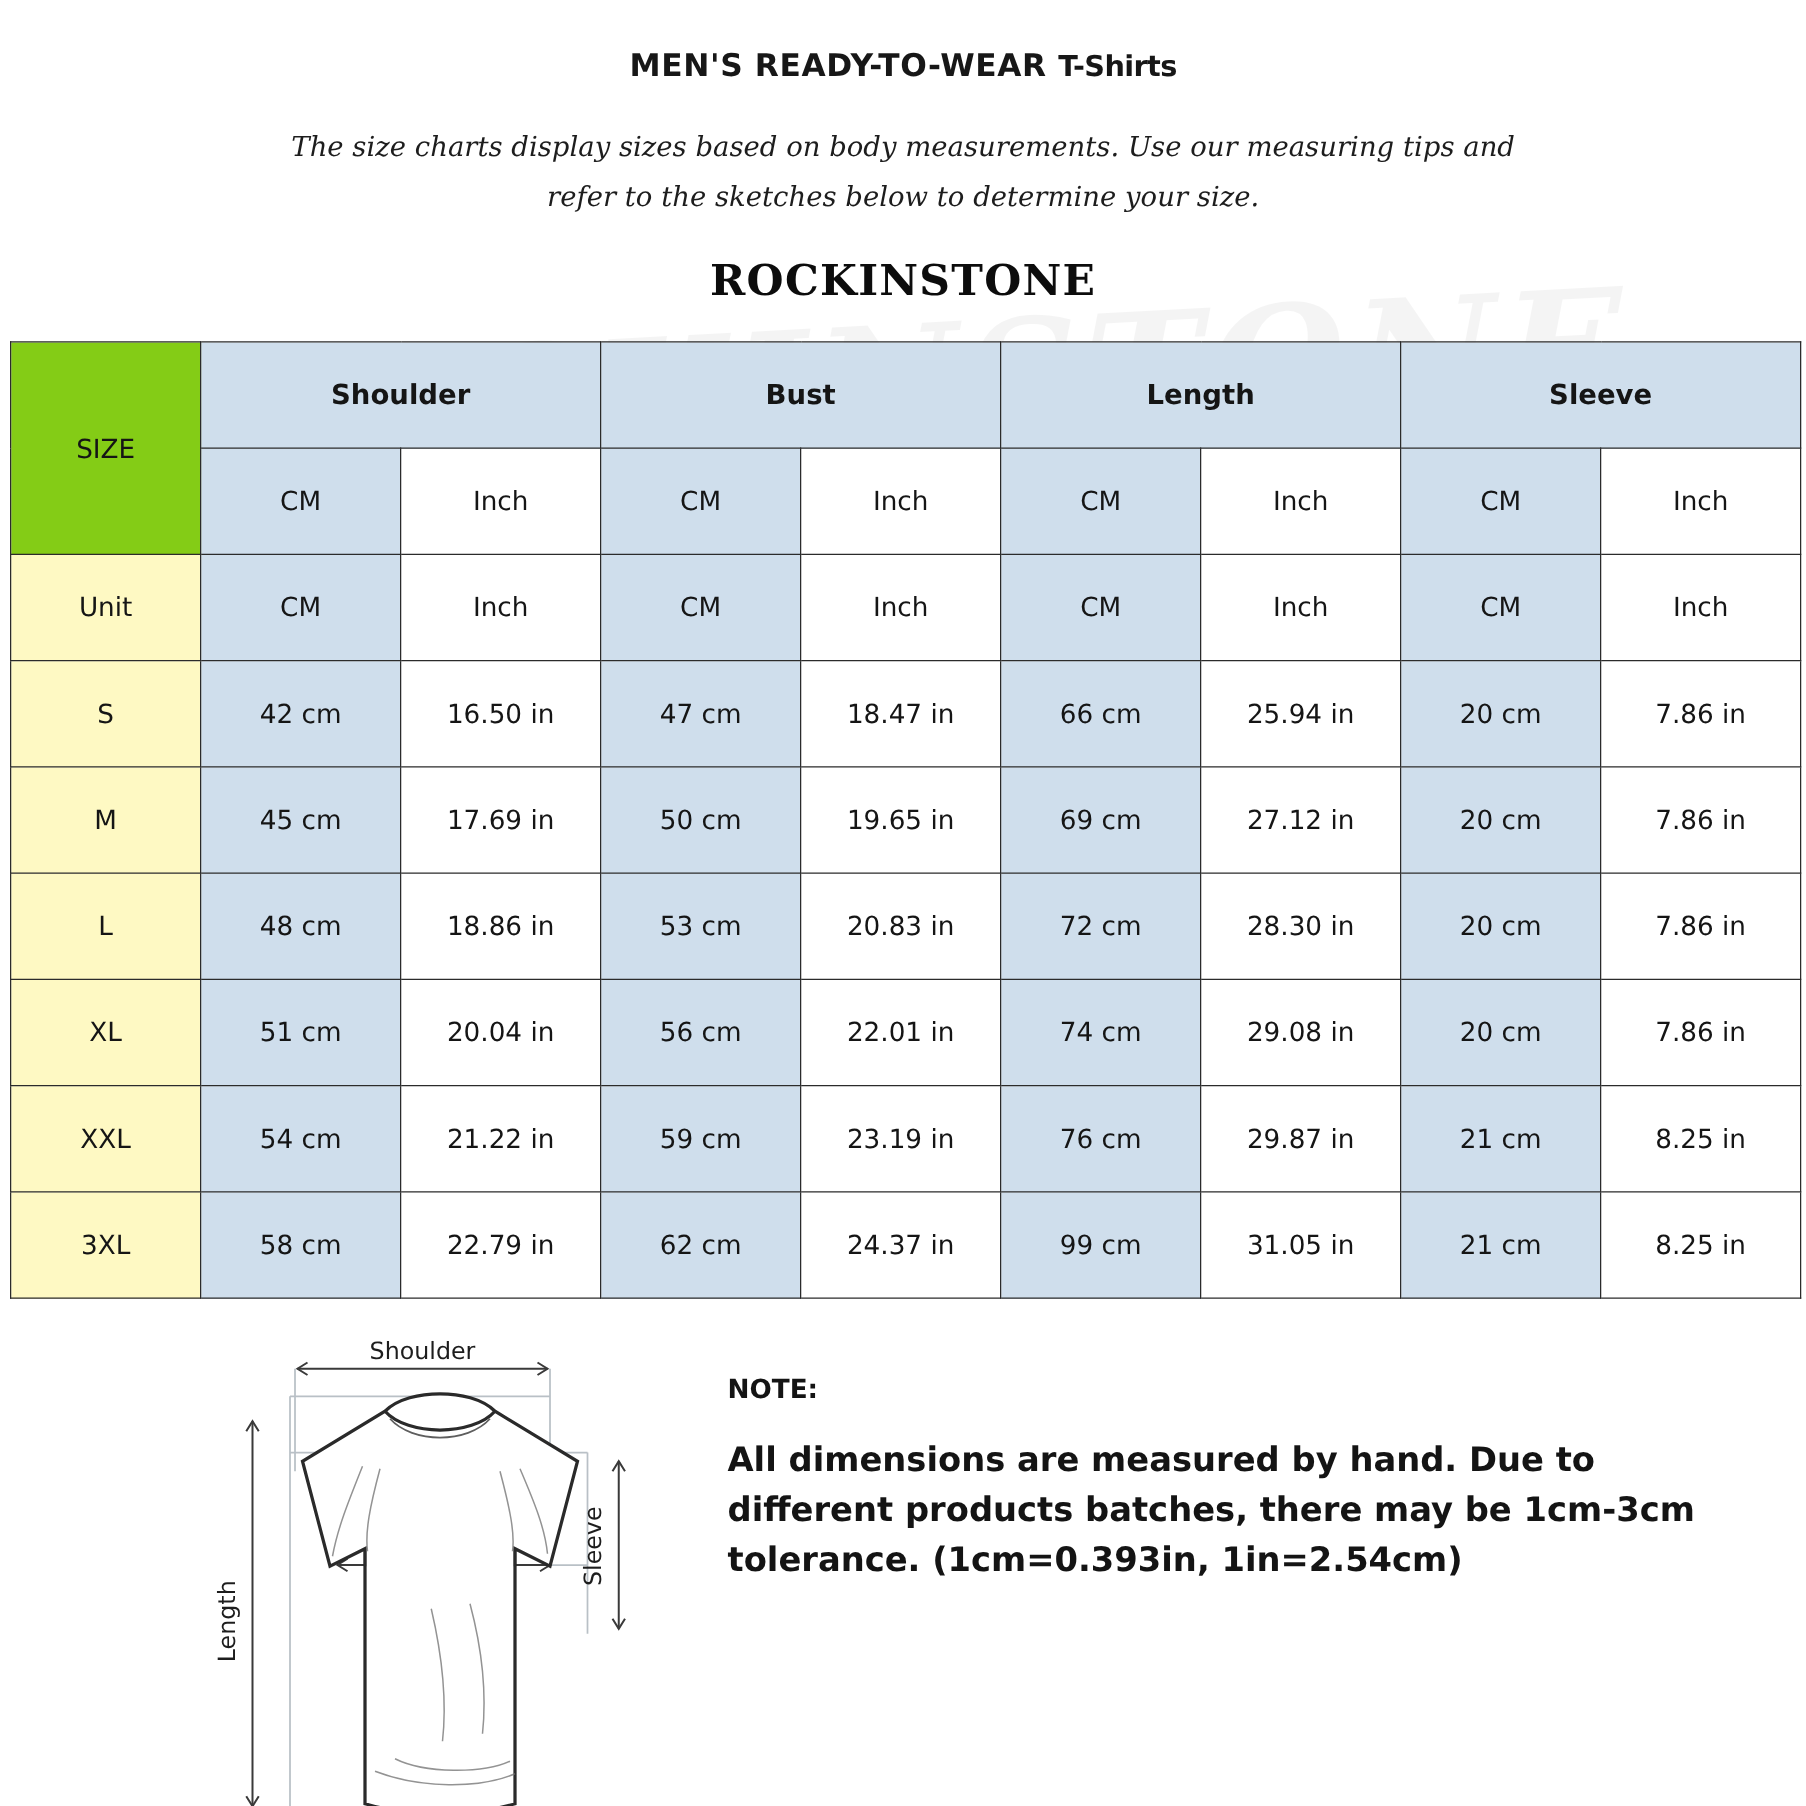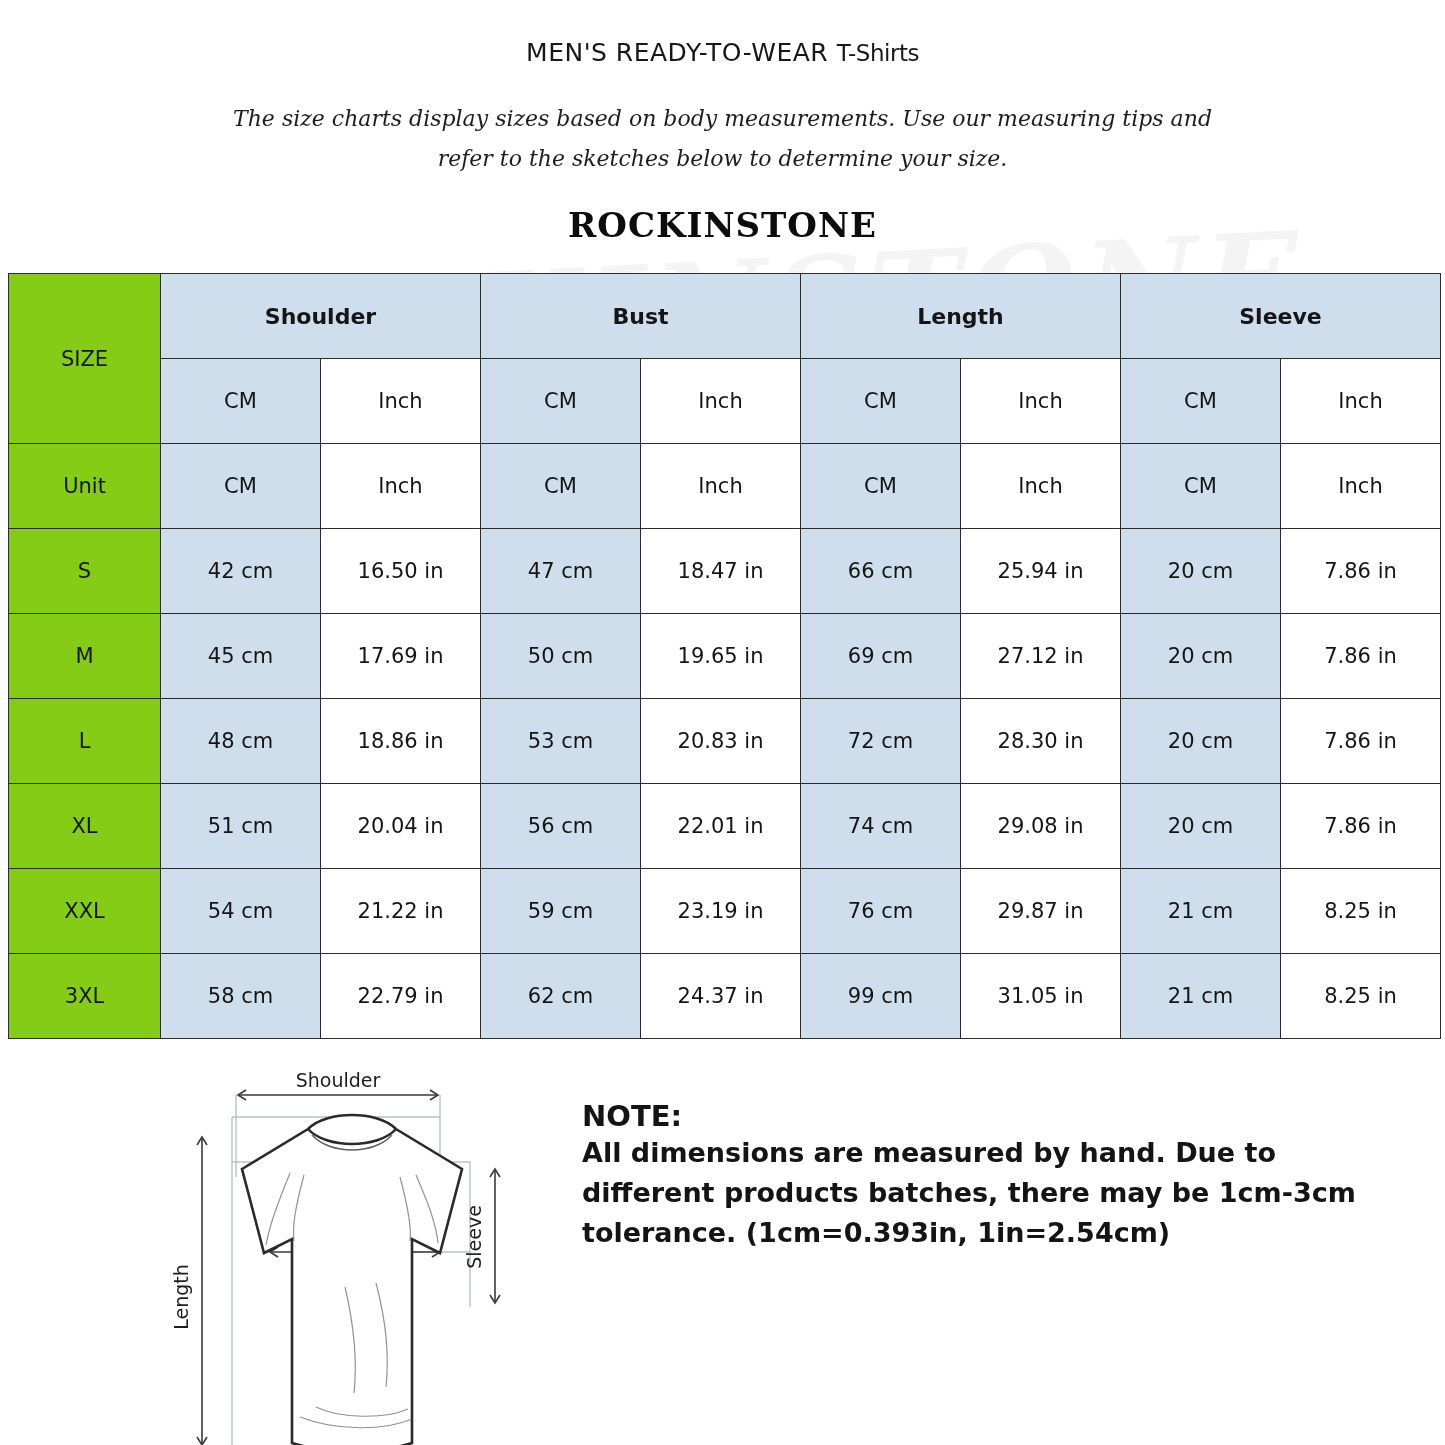--- a/index.html
+++ b/index.html
@@ -52,21 +52,21 @@
     font-family: "DejaVu Sans", sans-serif;
     font-size: 43px;
     font-weight: bold;
     letter-spacing: 7px;
     margin-top: 20px;
     color: #171717;
   }
   .subtitle {
     margin-top: 38px;
     font-size: 25px;
-    font-weight: normal;
+    font-weight: bold;
     letter-spacing: 0.5px;
     color: #171717;
   }
   .subtitle .sub-b {
     font-size: 23px;
     letter-spacing: -0.5px;
   }
   .desc {
     margin: 32px auto 0 auto;
     width: 1000px;
@@ -109,21 +109,21 @@
     font-weight: bold;
     font-size: 22px;
     background: #cfdeec;
   }
   th.size-head {
     font-weight: bold;
     font-size: 21px;
     background: #84cc16;
   }
   td.unit-cell, td.size-cell {
-    background: #84cc16;
+    background: #fef9c3;
   }
   td.cm {
     background: #cfdeec;
   }
   td.inch {
     background: #ffffff;
   }
   th.unit-cm {
     background: #cfdeec;
   }
@@ -146,23 +146,24 @@
     width: 420px;
     margin-left: 140px;
     flex: none;
   }
   .note {
     margin-left: 22px;
     padding-top: 42px;
     max-width: 830px;
   }
   .note-title {
-    font-size: 29px;
+    font-size: 21px;
     font-weight: bold;
     color: #141414;
+    margin-bottom: 26px;
   }
   .note-text {
     font-size: 27px;
     font-weight: bold;
     line-height: 40px;
     color: #141414;
   }
 </style>
 </head>
 <body>

